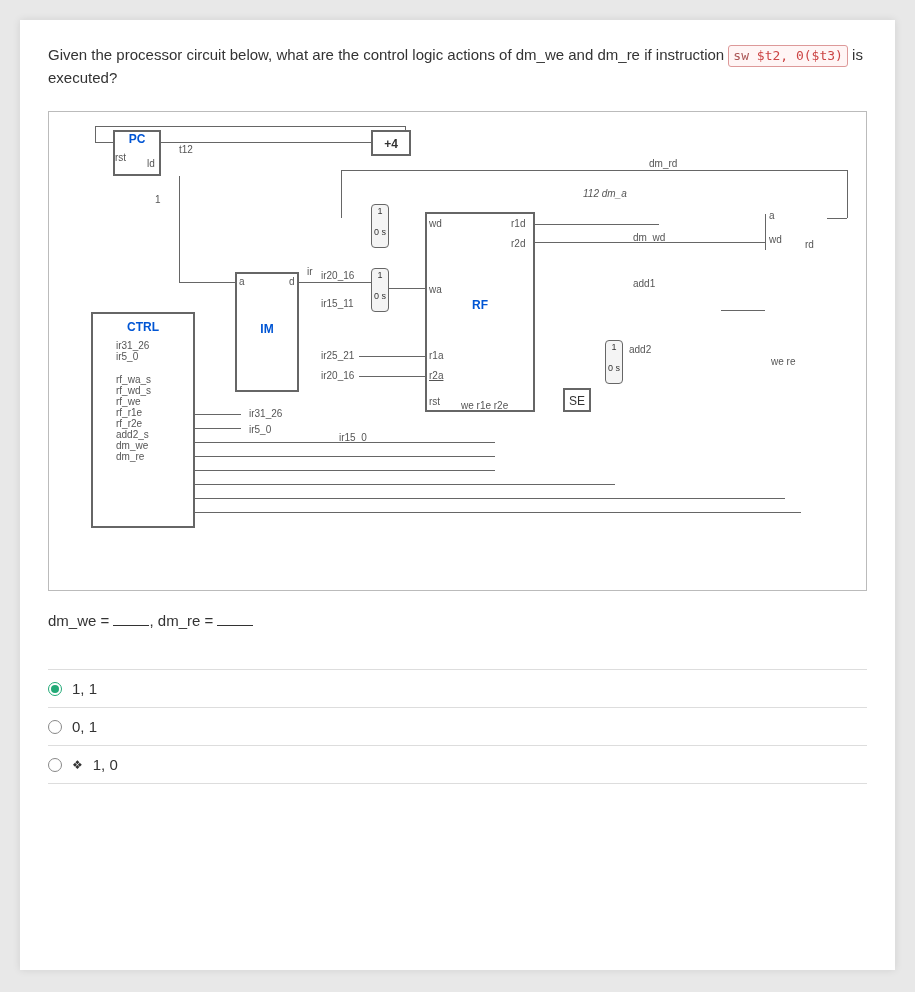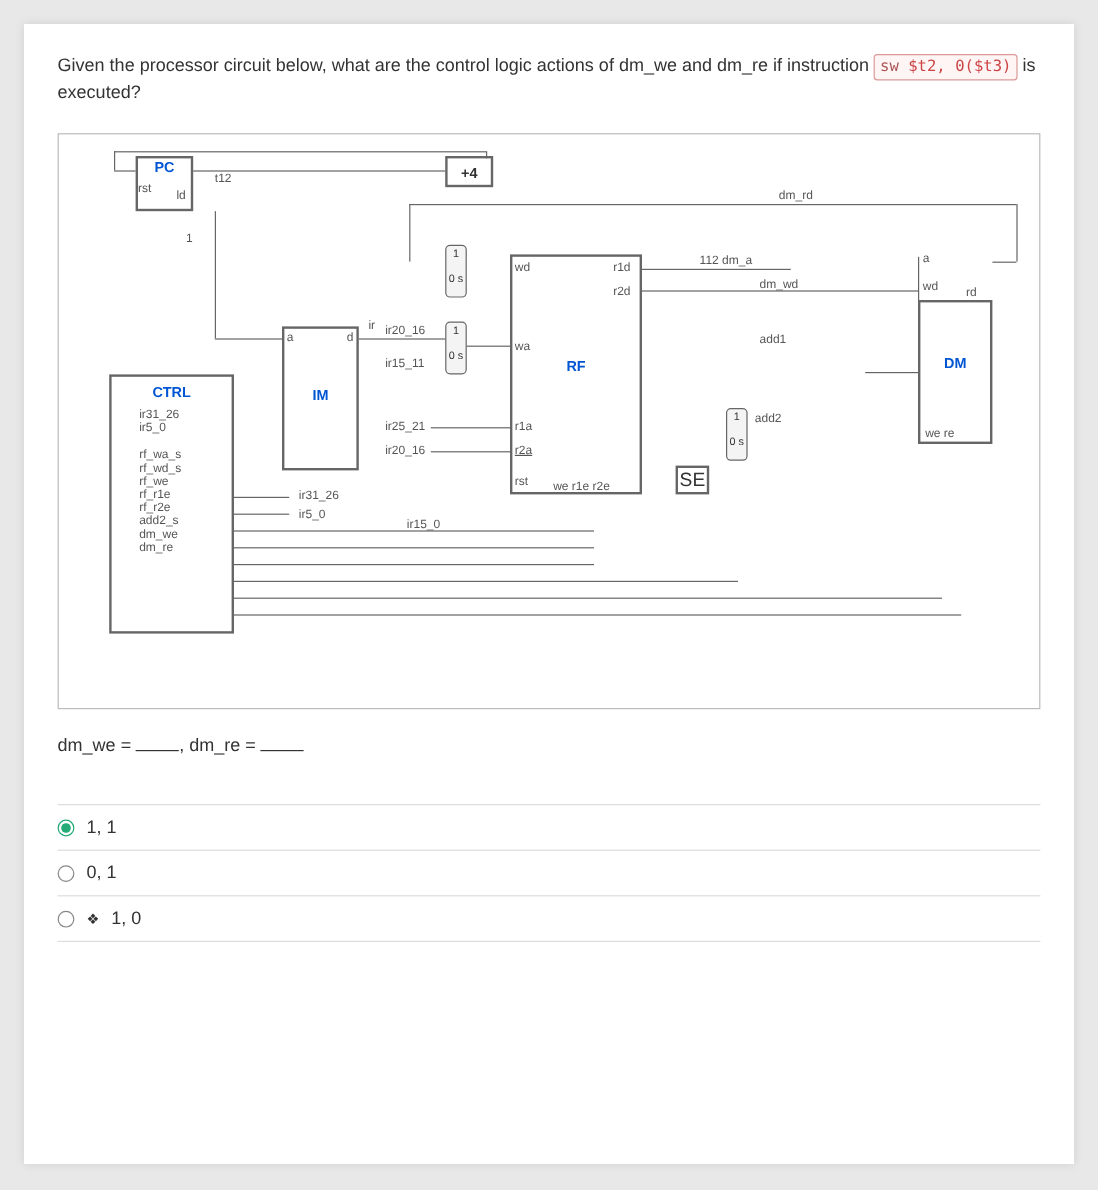--- a/index.html
+++ b/index.html
@@ -177,35 +177,32 @@
    </div>
    <span class="label-abs small" style="left:380px;top:106px;">wd</span>
    <span class="label-abs small" style="left:380px;top:172px;">wa</span>
    <span class="label-abs small" style="left:380px;top:238px;">r1a</span>
    <span class="label-abs small" style="left:380px;top:258px;text-decoration:underline;">r2a</span>
    <span class="label-abs small" style="left:462px;top:106px;">r1d</span>
    <span class="label-abs small" style="left:462px;top:126px;">r2d</span>
    <span class="label-abs small" style="left:380px;top:284px;">rst</span>
    <span class="label-abs small" style="left:412px;top:288px;">we r1e r2e</span>
 
-   <div class="block" style="left:514px;top:276px;width:28px;height:24px;font-size:16px;line-height:22px;">SE</div>
+   <div class="block" style="left:514px;top:276px;width:28px;height:24px;font-size:12px;line-height:22px;">SE</div>
 
    <div class="mux" style="left:556px;top:228px;height:44px;">
      <div>1</div>
      <div style="height:10px;"></div>
      <div>0 s</div>
    </div>
    <span class="label-abs small" style="left:580px;top:232px;">add2</span>
    <span class="label-abs small" style="left:584px;top:166px;">add1</span>
 
-   <span class="label-abs small" style="left:534px;top:100px;">112 dm_a</span>
-
-   <div class="block" style="left:716px;top:138px;width:62px;height:120px;">
-     <span class="blue" style="display:block;margin-top:44px;">DM</span>
-   </div>
+   <span class="label-abs small" style="left:534px;top:76px;font-style:italic;">112 dm_a</span>
+
    <span class="label-abs small" style="left:720px;top:98px;">a</span>
    <span class="label-abs small" style="left:756px;top:98px;margin-top:29px;">rd</span>
    <span class="label-abs small" style="left:720px;top:122px;">wd</span>
    <span class="label-abs small" style="left:722px;top:244px;">we re</span>
    <span class="label-abs small" style="left:600px;top:46px;">dm_rd</span>
    <span class="label-abs small" style="left:584px;top:120px;">dm_wd</span>
 
    <div class="line hz" style="left:250px;top:170px;width:72px;"></div>
    <div class="line hz" style="left:340px;top:176px;width:36px;"></div>
    <div class="line hz" style="left:310px;top:244px;width:66px;"></div>

